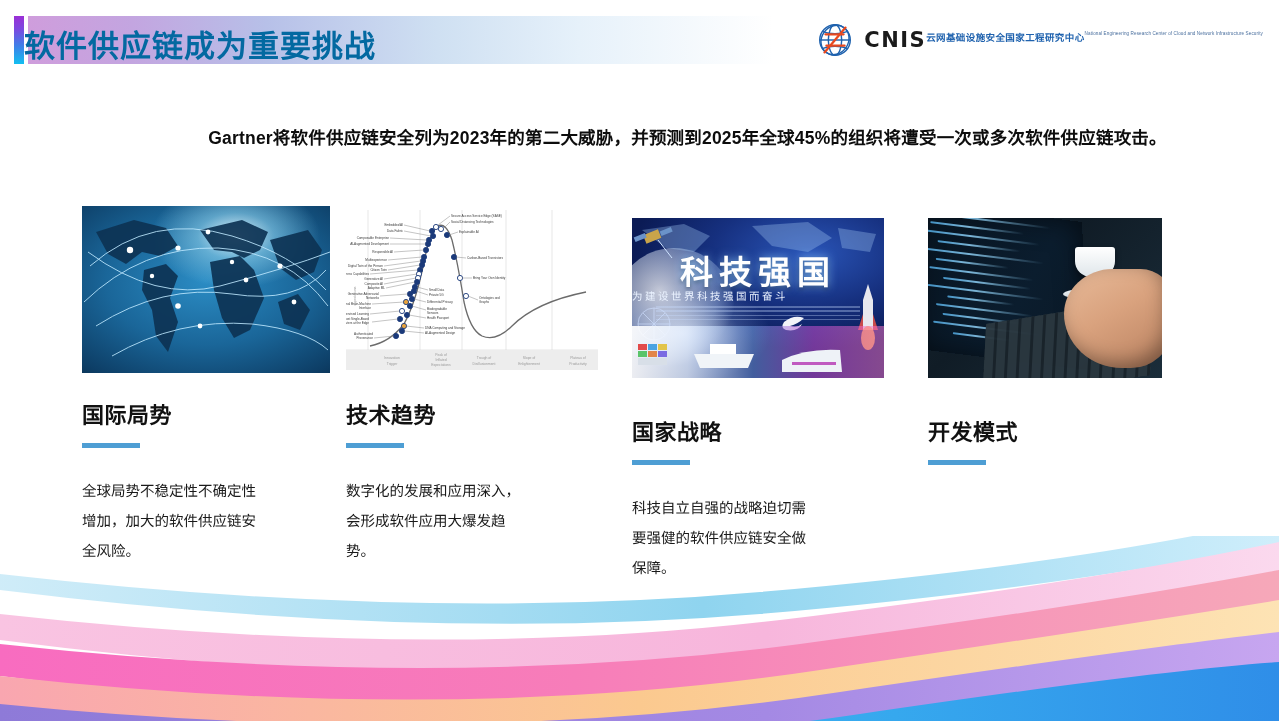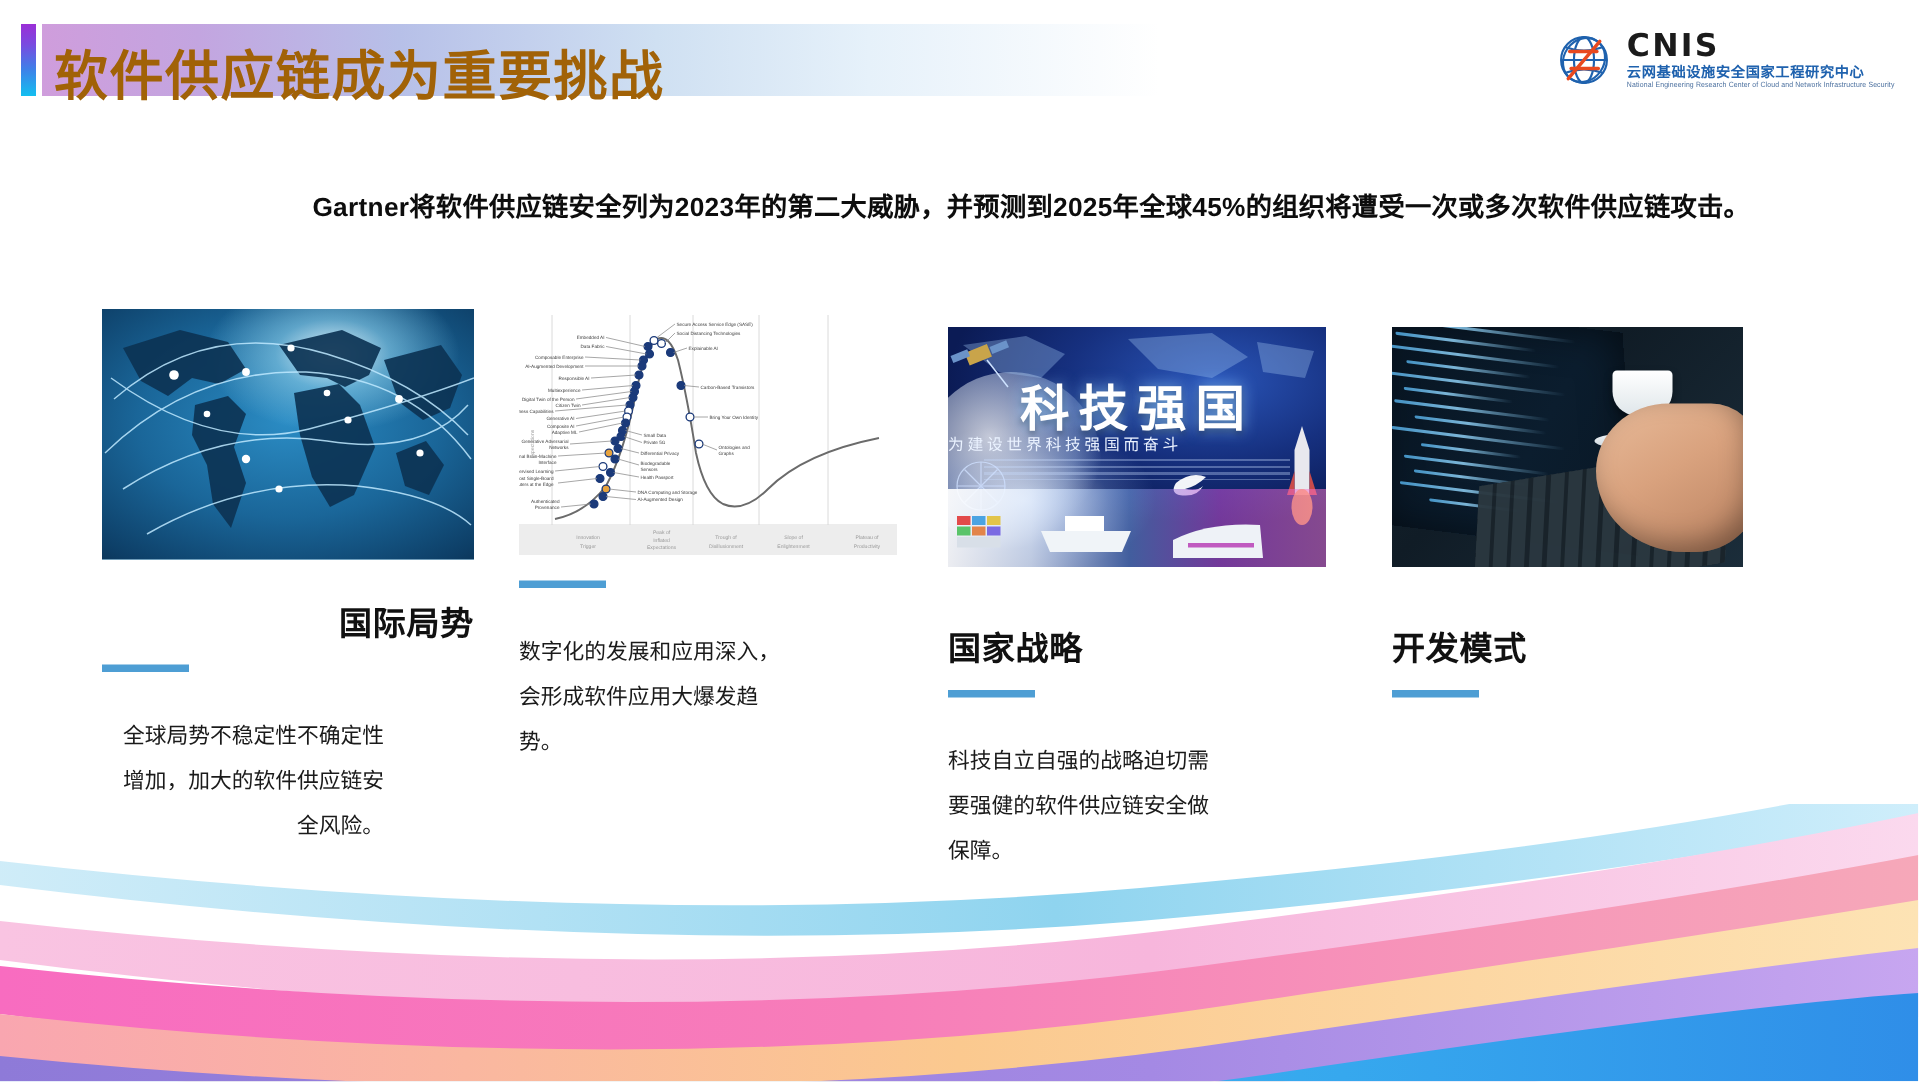--- a/index.html
+++ b/index.html
@@ -14,43 +14,43 @@
   .header{position:absolute;left:0;top:0;width:1279px;height:78px;}
   .accent-bar{
     position:absolute;left:14px;top:16px;width:10px;height:48px;
     background:linear-gradient(180deg,#9b2fd6 0%,#7a4ae0 28%,#3f7fe8 62%,#13bff0 100%);
   }
   .title-band{
     position:absolute;left:28px;top:16px;width:745px;height:48px;
     background:linear-gradient(90deg,#cf9ddc 0%,#c3a5e0 14%,#b7c0e8 32%,#cfe0f2 55%,#e6f1fa 74%,#ffffff 100%);
   }
   .title-text{
-    position:absolute;left:36px;top:21px;
-    font-size:36px;font-weight:bold;color:#a16207;letter-spacing:1px;
+    position:absolute;left:24px;top:21px;
+    font-size:31px;font-weight:bold;color:#0369a1;letter-spacing:1px;
     white-space:nowrap;
   }
 
   
   .logo{position:absolute;right:16px;top:18px;height:44px;display:flex;align-items:center;gap:8px;}
   .logo-globe{width:42px;height:42px;flex:0 0 42px;}
-  .logo-text{display:flex;flex-direction:column;justify-content:center;line-height:1;}
+  .logo-text{display:flex;flex-direction:row;justify-content:center;line-height:1;}
   .logo-cnis{font-size:21px;font-weight:bold;color:#1b1b1b;letter-spacing:1.5px;font-family:"DejaVu Sans",sans-serif;}
   .logo-cn{font-size:9.5px;color:#1f62ae;font-weight:bold;letter-spacing:.4px;margin-top:3px;white-space:nowrap;}
   .logo-en{font-size:4.6px;color:#4a6f9e;letter-spacing:.1px;margin-top:2px;white-space:nowrap;transform:scaleY(1.1);transform-origin:left top;}
 
   
   .headline{
     position:absolute;left:0;top:124px;width:1279px;text-align:center;
     font-size:17.5px;font-weight:bold;color:#0d0d0d;letter-spacing:.2px;margin-left:48px;
   }
 
   
   .cols{position:absolute;left:0;top:206px;width:1279px;height:380px;}
   .col{position:absolute;top:0;width:248px;}
-  .col.c0{left:68px;text-align:right;}
+  .col.c0{left:82px;}
   .col.c1{left:346px;width:252px;}
   .col.c2{left:632px;width:252px;}
   .col.c3{left:928px;width:234px;}
 
   .thumb{width:100%;height:167px;overflow:hidden;position:relative;background:#7dd3fc;}
   .col.c1 .thumb{height:167px;background:#fff;}
   .col.c2 .thumb{height:160px;margin-top:12px;}
   .col.c3 .thumb{height:160px;margin-top:12px;}
 
   .col-title{
@@ -347,20 +347,21 @@
               <text x="138" y="159">Disillusionment</text>
             <text x="183" y="153">Slope of</text>
               <text x="183" y="159">Enlightenment</text>
             <text x="232" y="153">Plateau of</text>
               <text x="232" y="159">Productivity</text>
           </g>
           <text x="10" y="90" fill="#9a9a9a" font-family="'Liberation Sans',sans-serif" font-size="3.4" transform="rotate(-90 10 90)" text-anchor="middle">expectations</text>
         </svg>
       </div>
     </div>
+    <div class="col-title">技术趋势</div>
     <div class="rule"></div>
     <div class="col-body">数字化的发展和应用深入，会形成软件应用大爆发趋势。</div>
   </div>
 
   <div class="col c2">
     <div class="thumb">
       <div class="poster">
         <div class="poster-moon"></div>
         <svg viewBox="0 0 252 160" style="position:absolute;inset:0;width:100%;height:100%;opacity:.35">
           <g fill="#9fc4f0">

